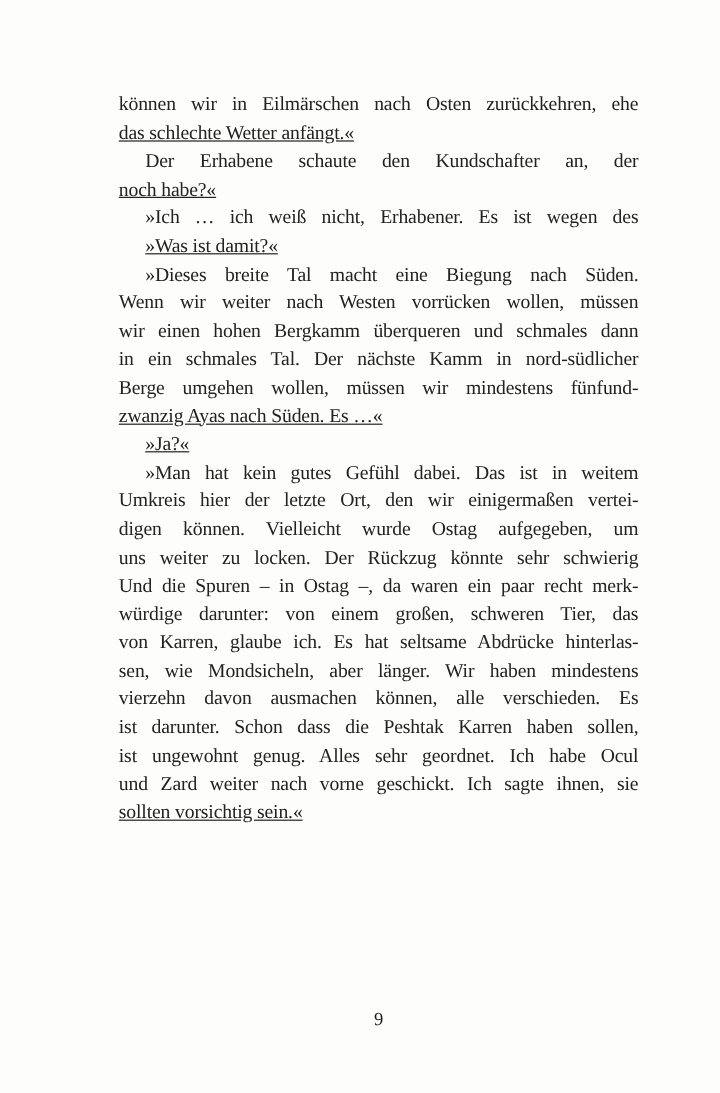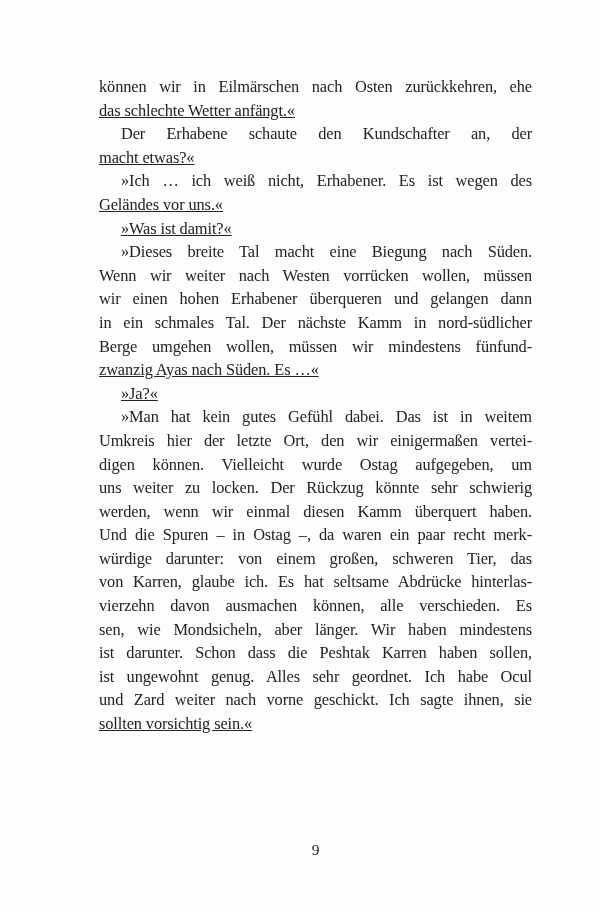--- a/index.html
+++ b/index.html
@@ -54,40 +54,38 @@
   }
 </style>
 </head>
 <body>
 
 <div class="page">
   <div class="textblock" id="textblock">
       <div class="line">können wir in Eilmärschen nach Osten zurückkehren, ehe</div>
       <div class="line last">das schlechte Wetter anfängt.«</div>
       <div class="line ind">Der Erhabene schaute den Kundschafter an, der</div>
-      <div class="line last">macht etwas?«</div>
+      <div class="line last">noch habe?«</div>
       <div class="line ind">»Ich … ich weiß nicht, Erhabener. Es ist wegen des</div>
-      <div class="line last">Geländes vor uns.«</div>
       <div class="line last ind">»Was ist damit?«</div>
       <div class="line ind">»Dieses breite Tal macht eine Biegung nach Süden.</div>
       <div class="line">Wenn wir weiter nach Westen vorrücken wollen, müssen</div>
-      <div class="line">wir einen hohen Erhabener überqueren und gelangen dann</div>
+      <div class="line">wir einen hohen Bergkamm überqueren und schmales dann</div>
       <div class="line">in ein schmales Tal. Der nächste Kamm in nord-südlicher</div>
       <div class="line">Berge umgehen wollen, müssen wir mindestens fünfund-</div>
       <div class="line last">zwanzig Ayas nach Süden. Es …«</div>
       <div class="line last ind">»Ja?«</div>
       <div class="line ind">»Man hat kein gutes Gefühl dabei. Das ist in weitem</div>
       <div class="line">Umkreis hier der letzte Ort, den wir einigermaßen vertei-</div>
       <div class="line">digen können. Vielleicht wurde Ostag aufgegeben, um</div>
       <div class="line">uns weiter zu locken. Der Rückzug könnte sehr schwierig</div>
-      <div class="line">werden, wenn wir einmal diesen Kamm überquert haben.</div>
       <div class="line">Und die Spuren – in Ostag –, da waren ein paar recht merk-</div>
       <div class="line">würdige darunter: von einem großen, schweren Tier, das</div>
       <div class="line">von Karren, glaube ich. Es hat seltsame Abdrücke hinterlas-</div>
+      <div class="line">sen, wie Mondsicheln, aber länger. Wir haben mindestens</div>
       <div class="line">vierzehn davon ausmachen können, alle verschieden. Es</div>
-      <div class="line">sen, wie Mondsicheln, aber länger. Wir haben mindestens</div>
       <div class="line">ist darunter. Schon dass die Peshtak Karren haben sollen,</div>
       <div class="line">ist ungewohnt genug. Alles sehr geordnet. Ich habe Ocul</div>
       <div class="line">und Zard weiter nach vorne geschickt. Ich sagte ihnen, sie</div>
       <div class="line last">sollten vorsichtig sein.«</div>
     </div>
   <div class="pagenum">9</div>
 </div>
 
 </body></html>

